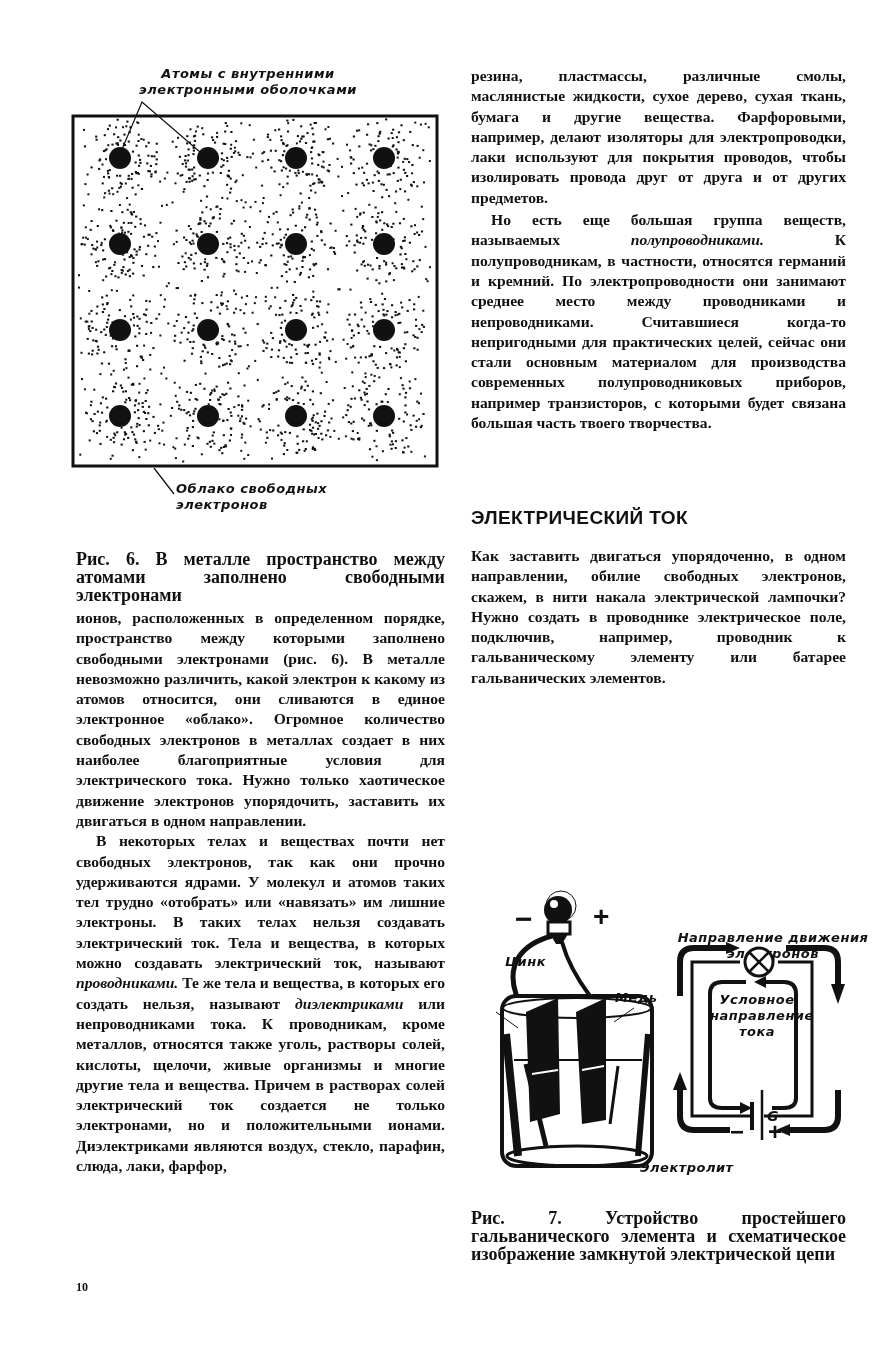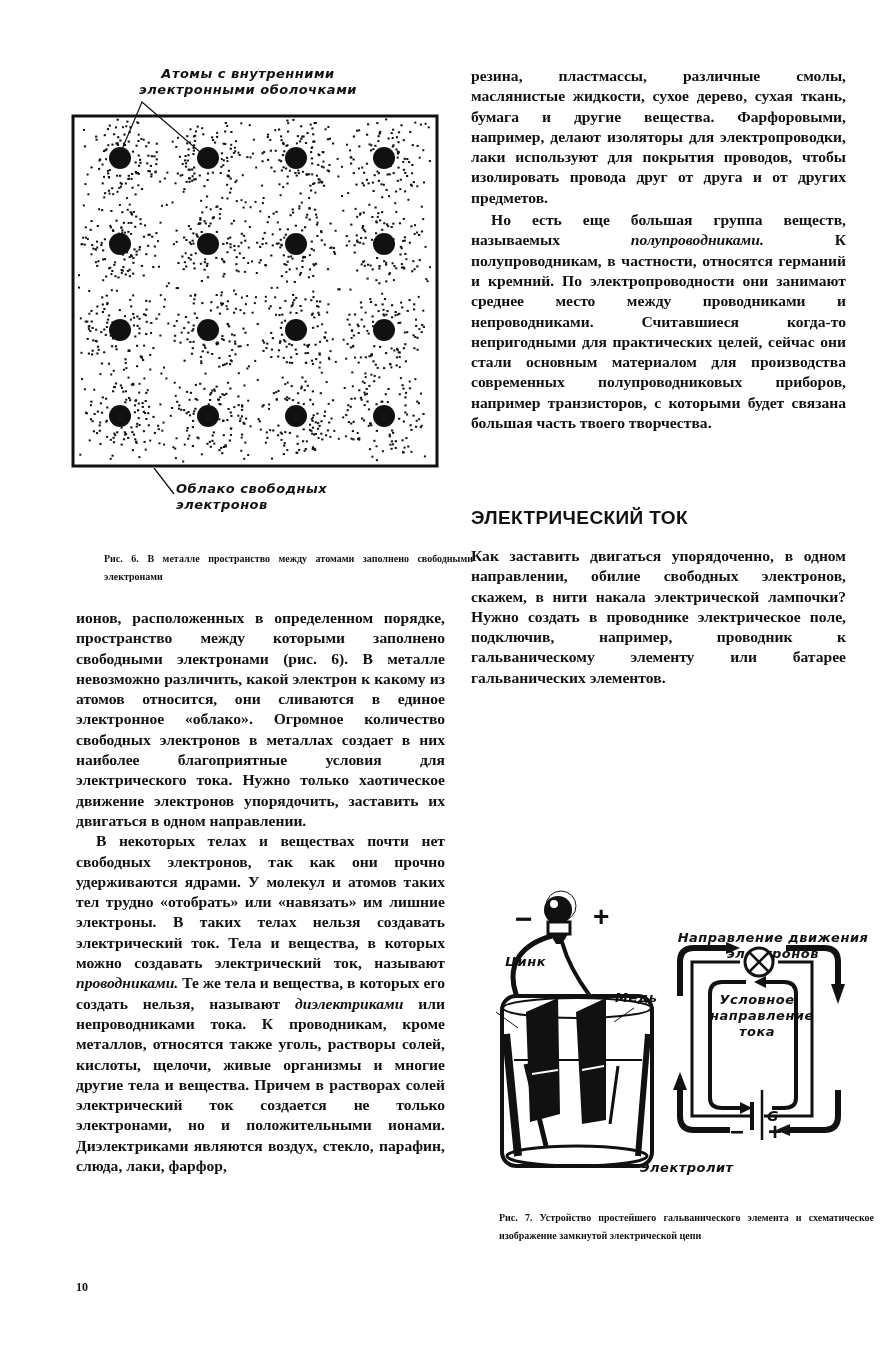--- a/index.html
+++ b/index.html
@@ -3,21 +3,21 @@
 <meta charset="utf-8">
 <style>
   html, body { margin: 0; padding: 0; background: #ffffff; }
   body { width: 895px; height: 1359px; position: relative; overflow: hidden; color: #111; font-family: "Liberation Serif", "DejaVu Serif", serif; }
   .abs { position: absolute; }
   .hand { font-family: "DejaVu Sans", sans-serif; font-style: italic; font-weight: bold; font-size: 13px; letter-spacing: 0.5px; line-height: 16px; color: #111; }
   .col { position: absolute; font-size: 15.6px; line-height: 20.3px; text-align: justify; font-weight: bold; }
   .col p { margin: 0; text-indent: 20px; }
   .col p.noind { text-indent: 0; }
   .col em { font-style: italic; font-weight: bold; margin-top: 28px; }
-  .caption { font-size: 10px; line-height: 18px; font-weight: bold; text-align: justify; margin-left: 28px; }
+  .caption { font-size: 18px; line-height: 18px; font-weight: bold; text-align: justify; }
   .heading { font-family: Liberation Sans, sans-serif; font-weight: bold; font-size: 19px; letter-spacing: 0.4px; }
   .pagenum { font-size: 12px; font-weight: bold; }
   svg { display: block; }
 </style>
 </head>
 <body>
 
 <div class="abs hand" style="left:118px; top:66px; width:260px; text-align:center;">
   <div>Атомы с внутренними</div>
   <div>электронными оболочками</div>

